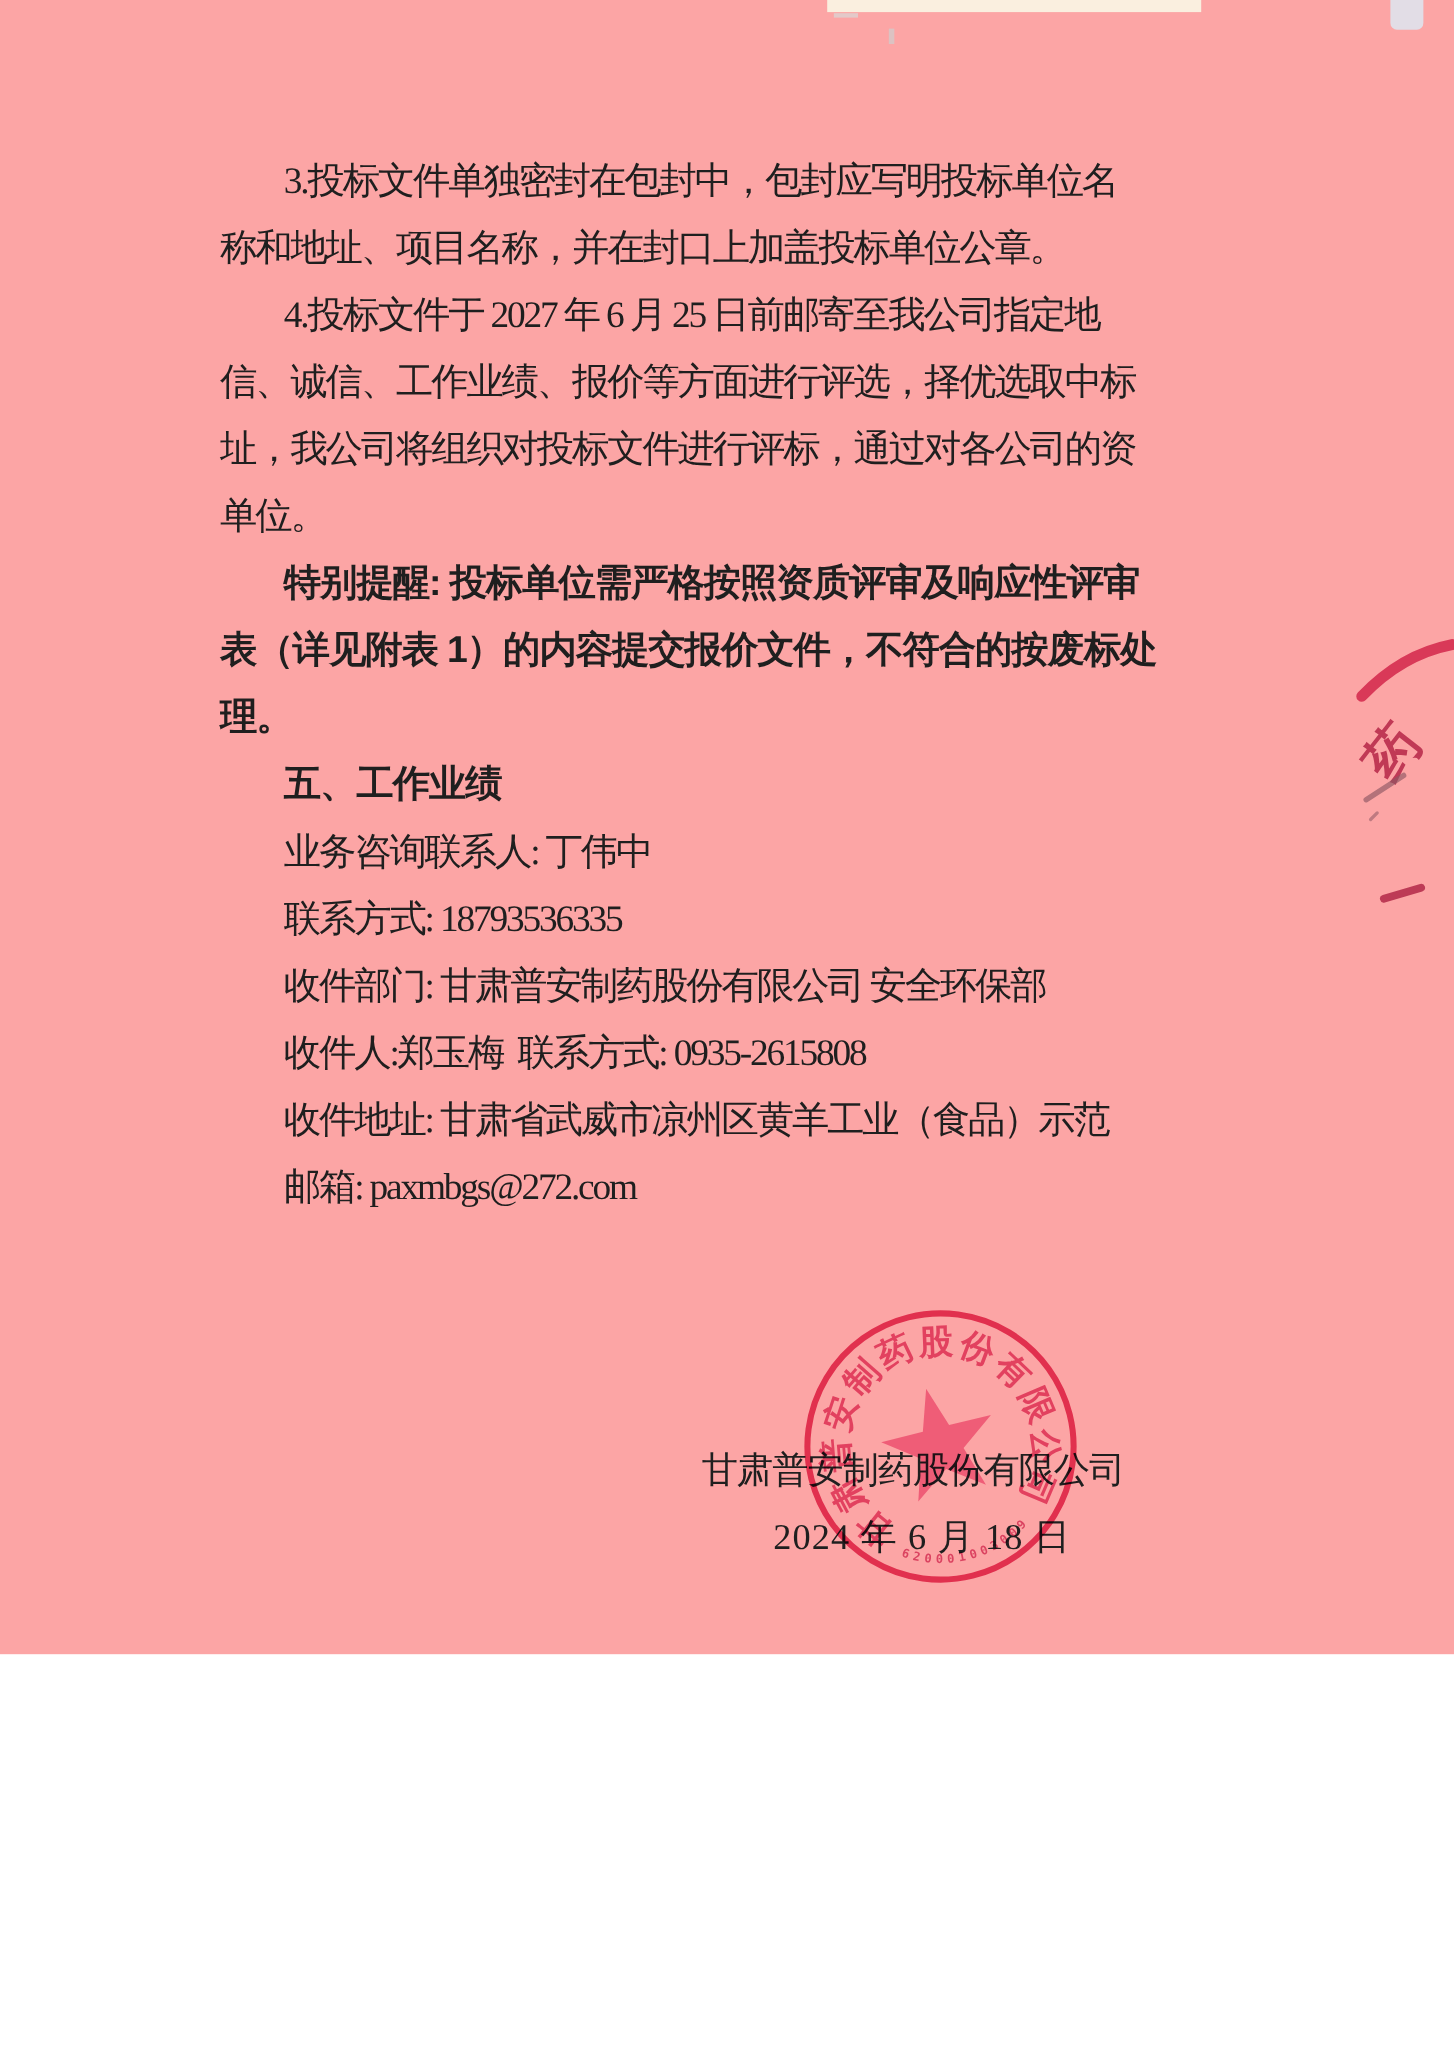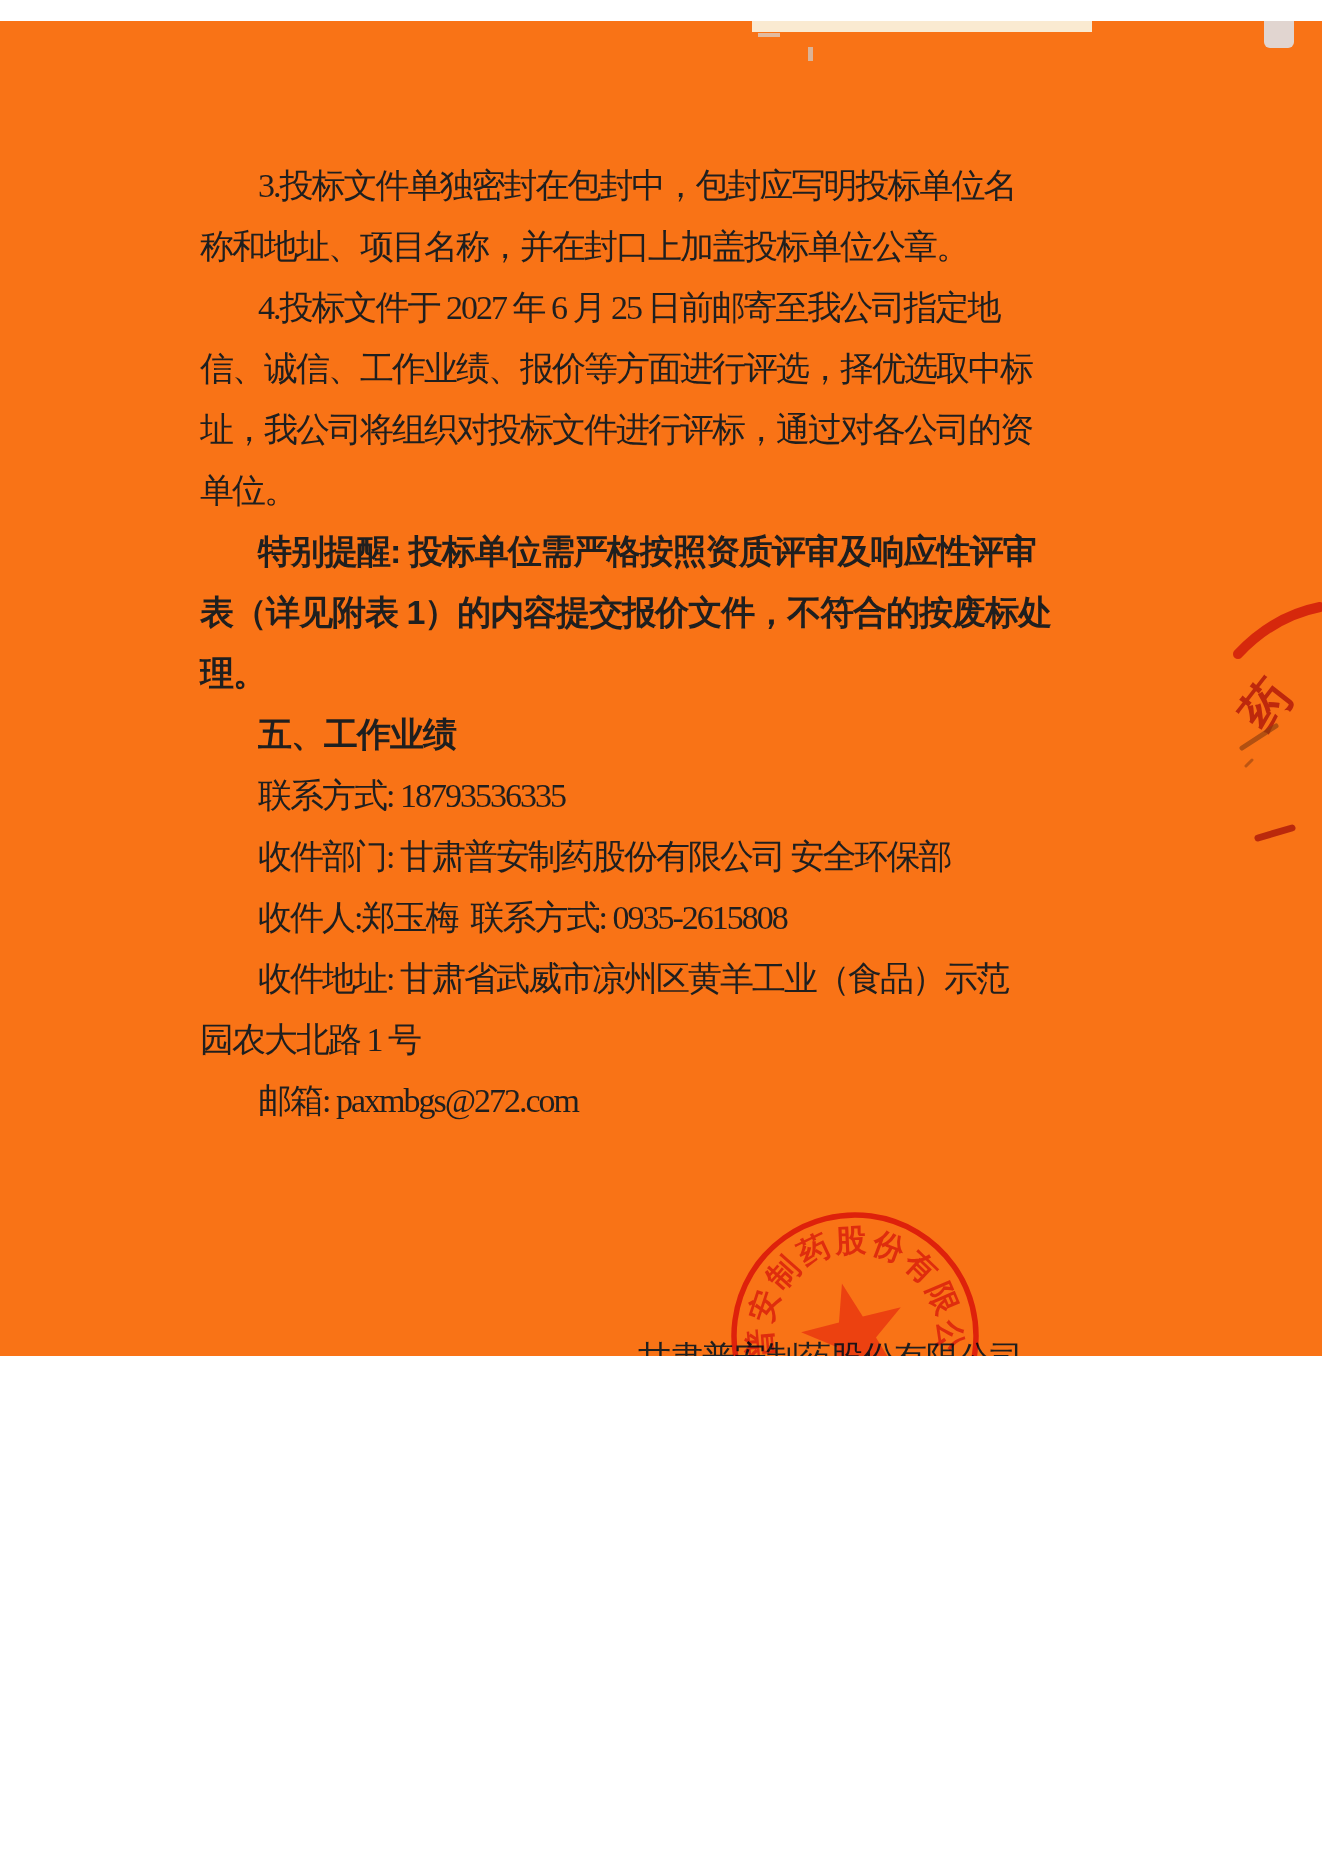--- a/index.html
+++ b/index.html
@@ -1,23 +1,22 @@
 <!DOCTYPE html>
 <html><head>
 <meta charset="utf-8">
 <style>
   html,body{margin:0;padding:0;background:#ffffff;}
   .page{
     position:relative;
-    width:1322px;height:1335px;
-    background:#f97316;
+    width:1322px;height:1504px;
+    background:#fca5a5;
     overflow:hidden;
     font-family:"Liberation Serif","DejaVu Serif",serif;
     color:#1f1f1f;
-    margin-top:21px;
   }
   
   .artifact-cream{position:absolute;left:752px;top:0;width:340px;height:11px;background:#faf7e6;opacity:.9;}
   .artifact-blue{position:absolute;left:1264px;top:0;width:30px;height:27px;background:#dde6f1;border-radius:0 0 6px 6px;opacity:.85;}
   .artifact-speck1{position:absolute;left:758px;top:12px;width:22px;height:4px;background:#d9d9d9;opacity:.7;}
   .artifact-speck2{position:absolute;left:808px;top:26px;width:5px;height:14px;background:#cfcfcf;opacity:.7;}
 
   .text-block{
     position:absolute;left:200px;top:134px;width:775px;
   }
@@ -81,25 +80,25 @@
       <div class="line indent">3.投标文件单独密封在包封中，包封应写明投标单位名</div>
       <div class="line">称和地址、项目名称，并在封口上加盖投标单位公章。</div>
       <div class="line indent">4.投标文件于 2027 年 6 月 25 日前邮寄至我公司指定地</div>
       <div class="line">信、诚信、工作业绩、报价等方面进行评选，择优选取中标</div>
       <div class="line">址，我公司将组织对投标文件进行评标，通过对各公司的资</div>
       <div class="line">单位。</div>
       <div class="line indent bold">特别提醒: 投标单位需严格按照资质评审及响应性评审</div>
       <div class="line bold">表（详见附表 1）的内容提交报价文件，不符合的按废标处</div>
       <div class="line bold">理。</div>
       <div class="line indent bold">五、工作业绩</div>
+      <div class="line indent">业务咨询联系人: 丁伟中</div>
       <div class="line indent">联系方式: 18793536335</div>
       <div class="line indent">收件部门: 甘肃普安制药股份有限公司 安全环保部</div>
       <div class="line indent">收件人:郑玉梅  联系方式: 0935-2615808</div>
       <div class="line indent">收件地址: 甘肃省武威市凉州区黄羊工业（食品）示范</div>
-      <div class="line">园农大北路 1 号</div>
       <div class="line indent">邮箱: paxmbgs@272.com</div>
     </div>
 
   <div class="signature-company">甘肃普安制药股份有限公司</div>
   <div class="signature-date">2024 年 6 月 18 日</div>
 
   <svg class="stamp-svg" width="270" height="270" viewBox="0 0 270 270">
     <g id="stamp-group" transform="rotate(-14 135 135)" opacity="0.92">
       <circle cx="135" cy="135" r="121" fill="none" stroke="#e23a6d" stroke-width="5.5"></circle>
       <polygon points="135,81 147.3,118 186.4,118.3 155,141.5 166.7,178.7 135,156 103.3,178.7 115,141.5 83.6,118.3 122.7,118" fill="#ee6ba1" opacity="0.82"></polygon>

